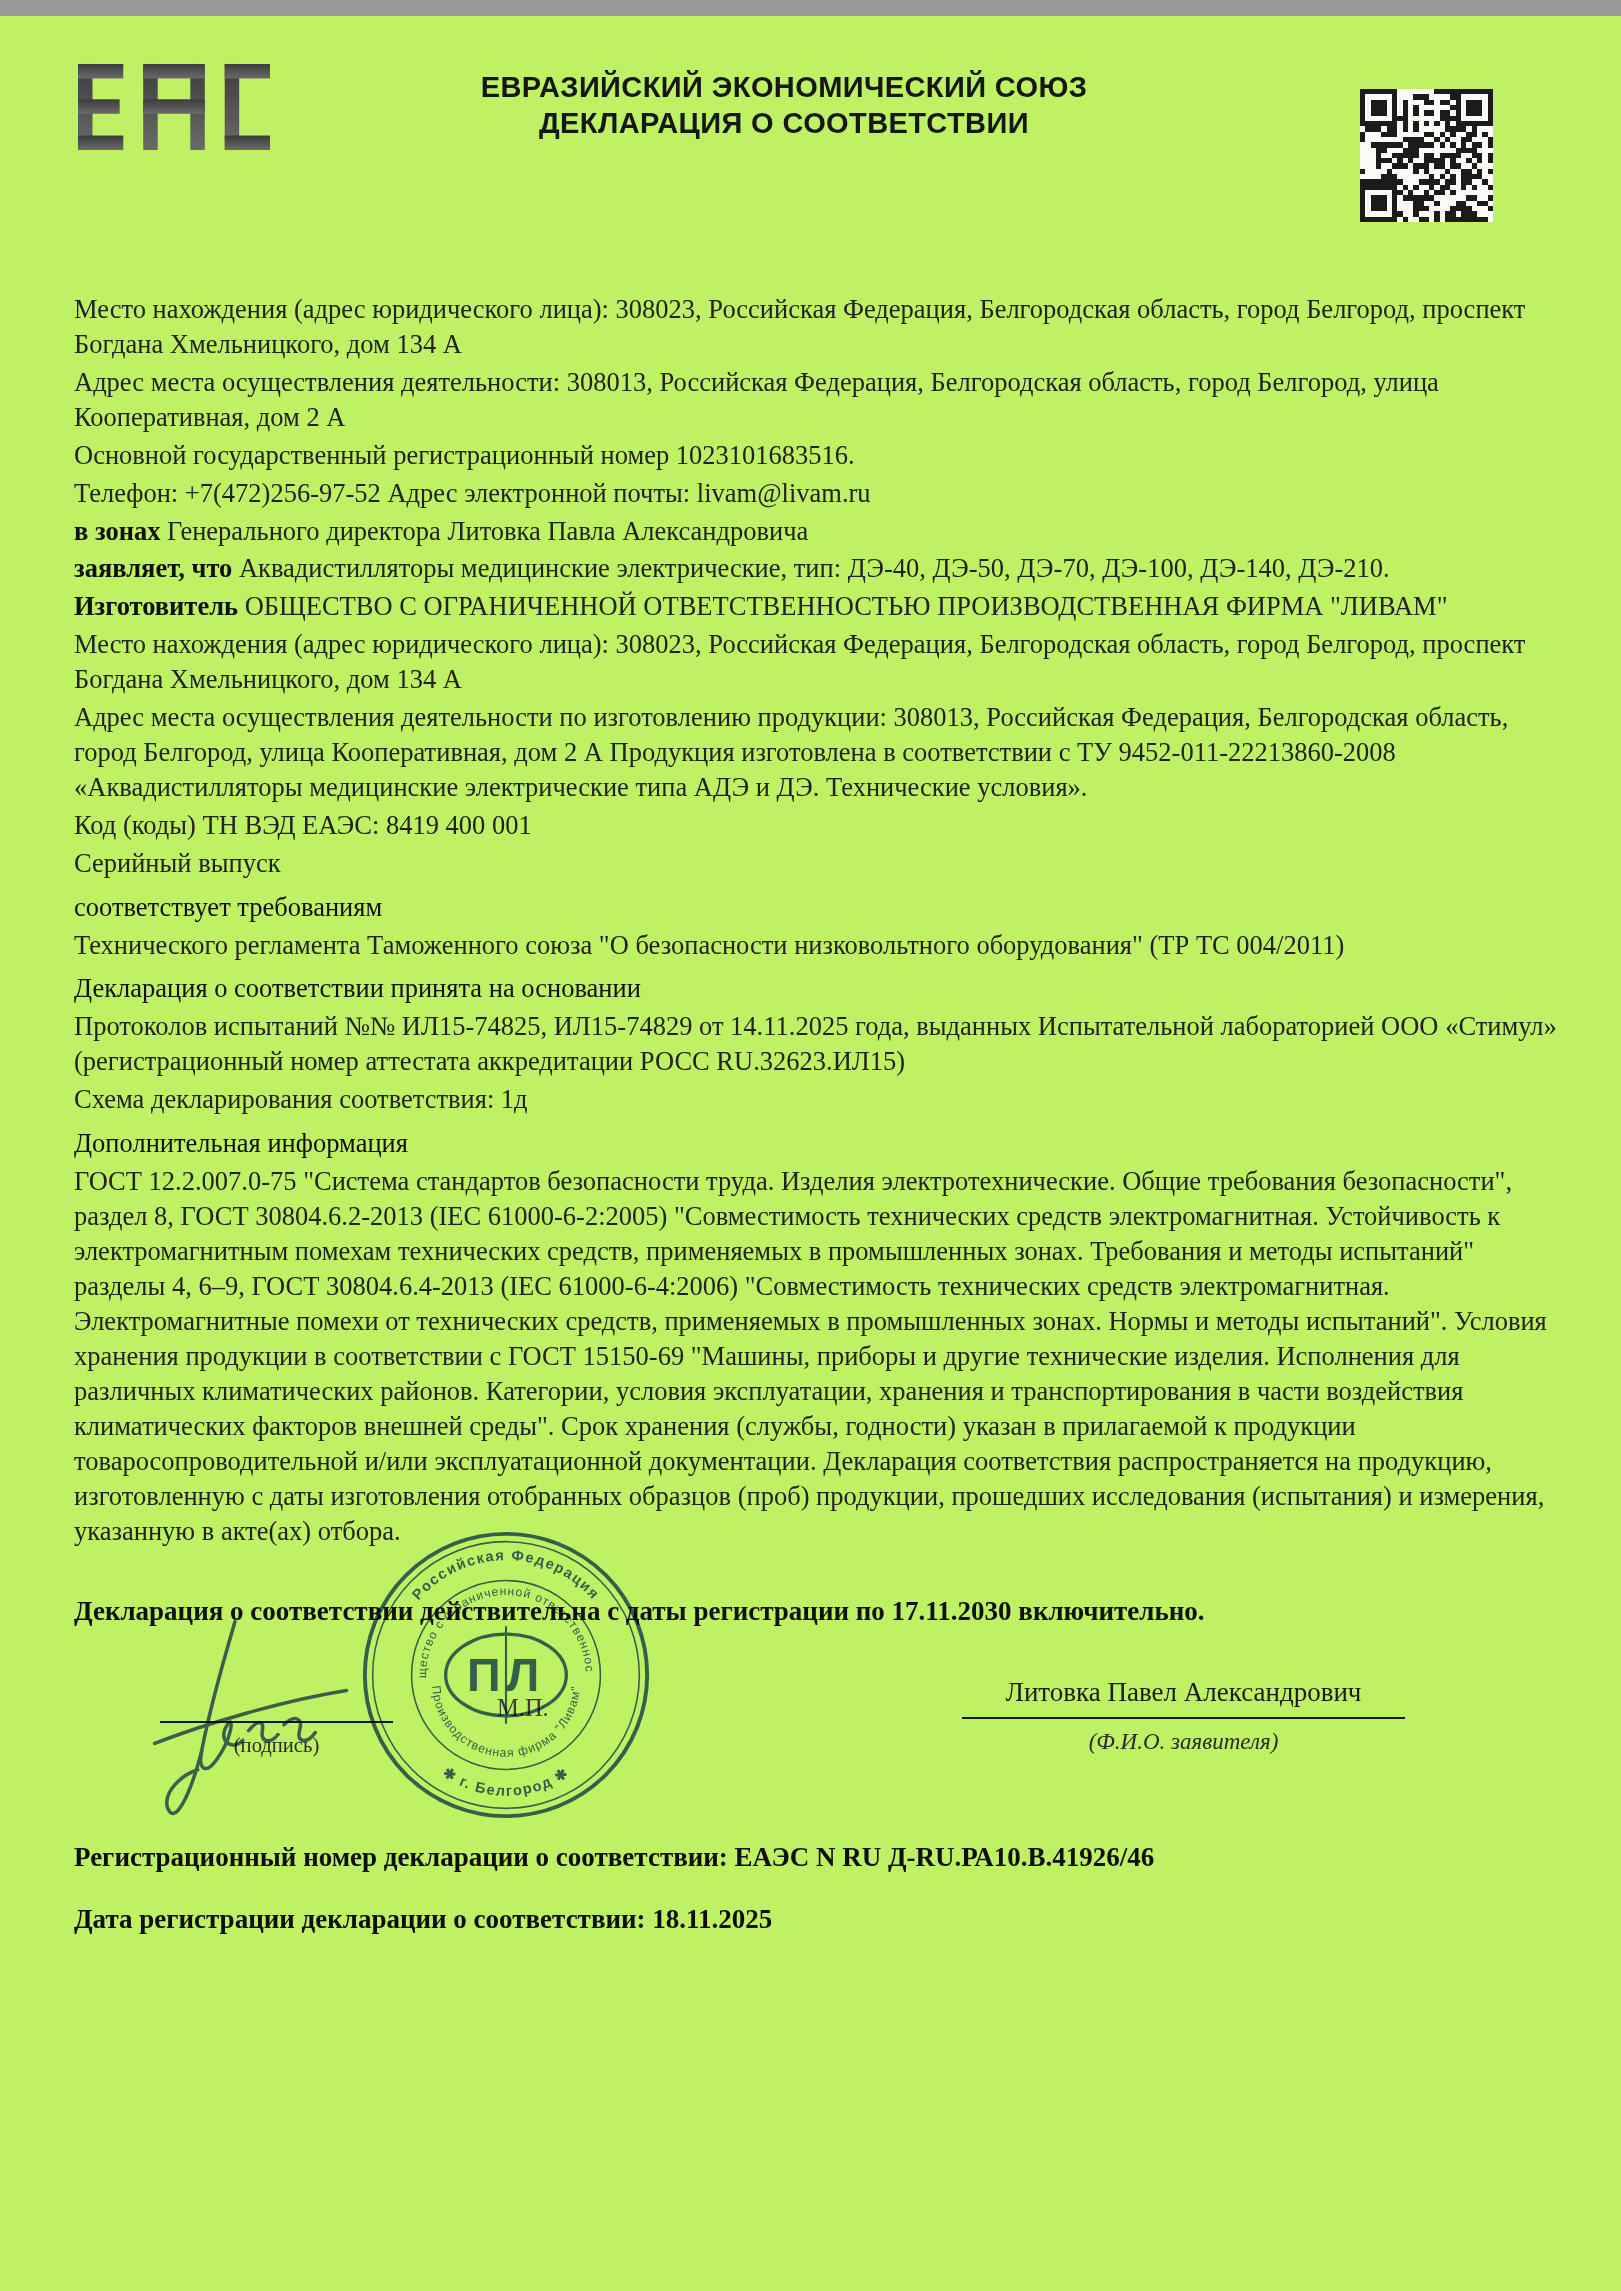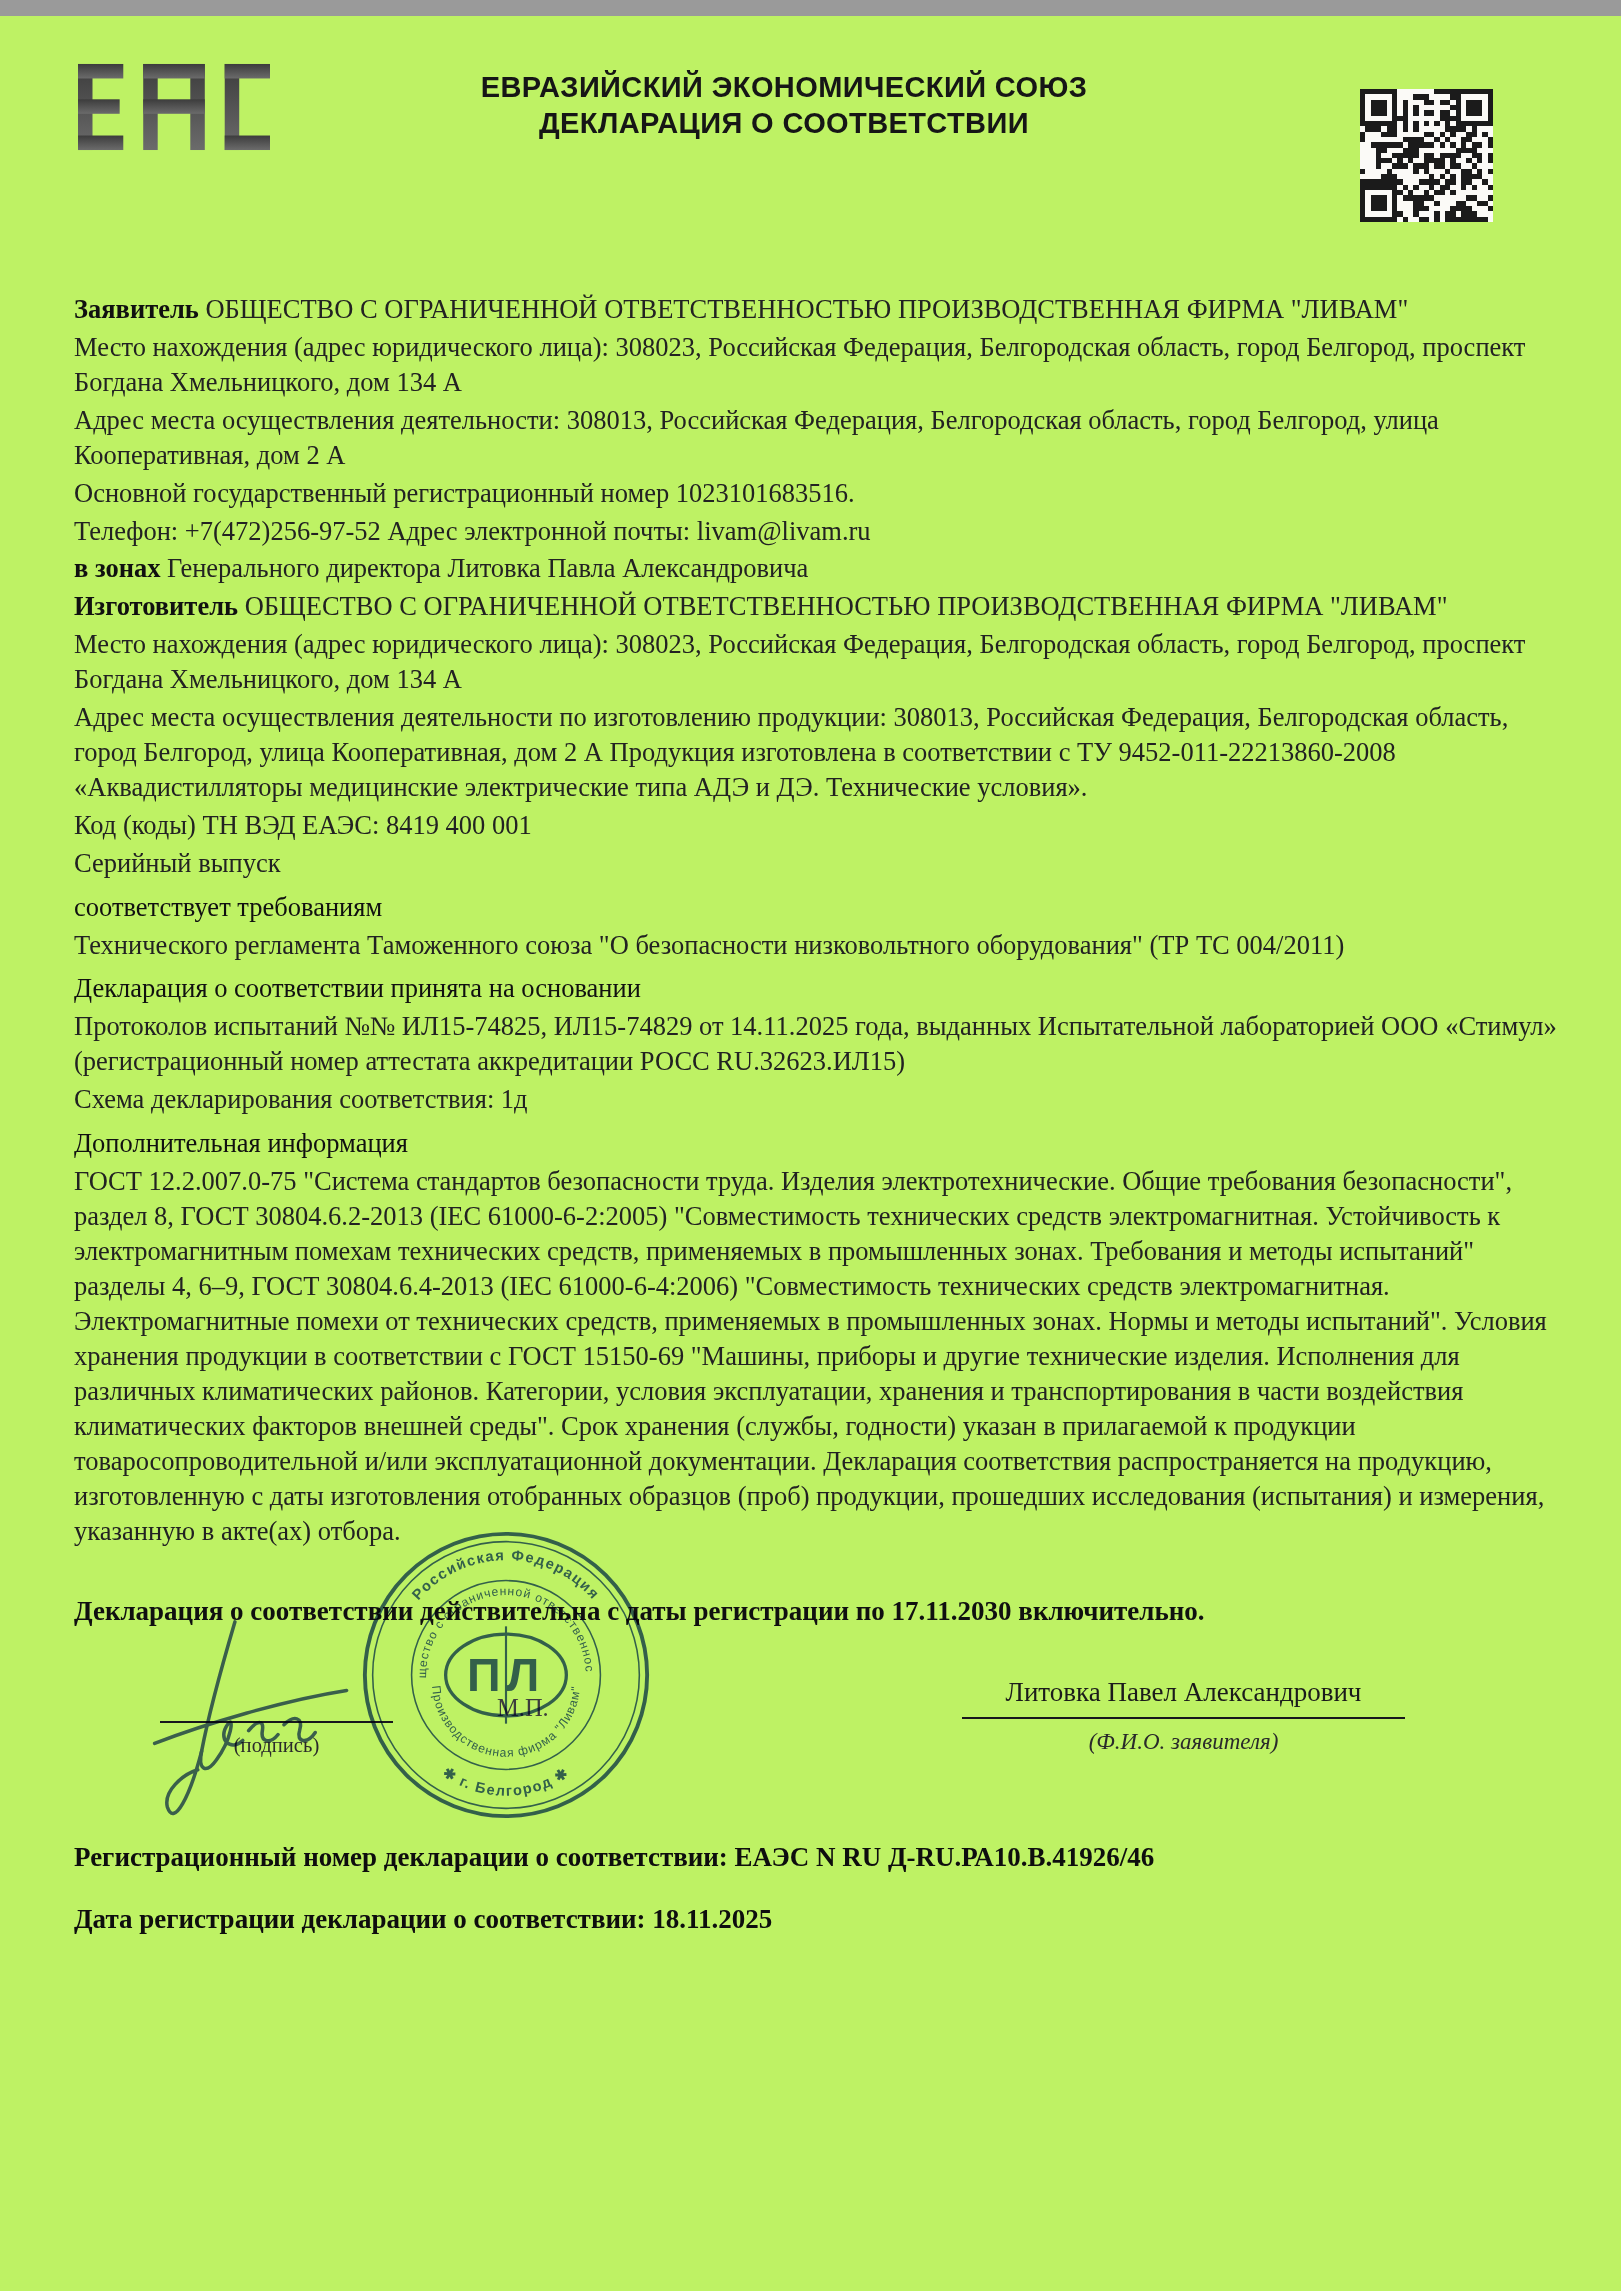--- a/index.html
+++ b/index.html
@@ -312,26 +312,26 @@
       <rect x="18" y="0" width="7" height="7" fill="#1b1b1b"></rect>
       <rect x="19" y="1" width="5" height="5" fill="#fbfaf7"></rect>
       <rect x="20" y="2" width="3" height="3" fill="#1b1b1b"></rect>
       <rect x="0" y="18" width="7" height="7" fill="#1b1b1b"></rect>
       <rect x="1" y="19" width="5" height="5" fill="#fbfaf7"></rect>
       <rect x="2" y="20" width="3" height="3" fill="#1b1b1b"></rect>
     </svg>
 
   <div class="content">
     <div>
-        <p class="para"><b>Заявитель</b> <span>ОБЩЕСТВО С ОГРАНИЧЕННОЙ ОТВЕТСТВЕННОСТЬЮ ПРОИЗВОДСТВЕННАЯ ФИРМА "ЛИВАМ"</span></p>
         <p class="para"><span>Место нахождения (адрес юридического лица): 308023, Российская Федерация, Белгородская область, город Белгород, проспект Богдана Хмельницкого, дом 134 А</span></p>
         <p class="para"><span>Адрес места осуществления деятельности: 308013, Российская Федерация, Белгородская область, город Белгород, улица Кооперативная, дом 2 А</span></p>
         <p class="para"><span>Основной государственный регистрационный номер 1023101683516.</span></p>
         <p class="para"><span>Телефон: +7(472)256-97-52 Адрес электронной почты: livam@livam.ru</span></p>
         <p class="para"><b>в зонах</b> <span>Генерального директора Литовка Павла Александровича</span></p>
+        <p class="para"><b>заявляет, что</b> <span>Аквадистилляторы медицинские электрические, тип: ДЭ-40, ДЭ-50, ДЭ-70, ДЭ-100, ДЭ-140, ДЭ-210.</span></p>
         <p class="para"><b>Изготовитель</b> <span>ОБЩЕСТВО С ОГРАНИЧЕННОЙ ОТВЕТСТВЕННОСТЬЮ ПРОИЗВОДСТВЕННАЯ ФИРМА "ЛИВАМ"</span></p>
         <p class="para"><span>Место нахождения (адрес юридического лица): 308023, Российская Федерация, Белгородская область, город Белгород, проспект Богдана Хмельницкого, дом 134 А</span></p>
         <p class="para"><span>Адрес места осуществления деятельности по изготовлению продукции: 308013, Российская Федерация, Белгородская область, город Белгород, улица Кооперативная, дом 2 А Продукция изготовлена в соответствии с ТУ 9452-011-22213860-2008 «Аквадистилляторы медицинские электрические типа АДЭ и ДЭ. Технические условия».</span></p>
         <p class="para"><span>Код (коды) ТН ВЭД ЕАЭС: 8419 400 001</span></p>
         <p class="para"><span>Серийный выпуск</span></p>
         <p class="para heading">соответствует требованиям</p>
         <p class="para"><span>Технического регламента Таможенного союза "О безопасности низковольтного оборудования" (ТР ТС 004/2011)</span></p>
         <p class="para heading">Декларация о соответствии принята на основании</p>
         <p class="para"><span>Протоколов испытаний №№ ИЛ15-74825, ИЛ15-74829 от 14.11.2025 года, выданных Испытательной лабораторией ООО «Стимул» (регистрационный номер аттестата аккредитации РОСС RU.32623.ИЛ15)</span></p>
         <p class="para"><span>Схема декларирования соответствия: 1д</span></p>

